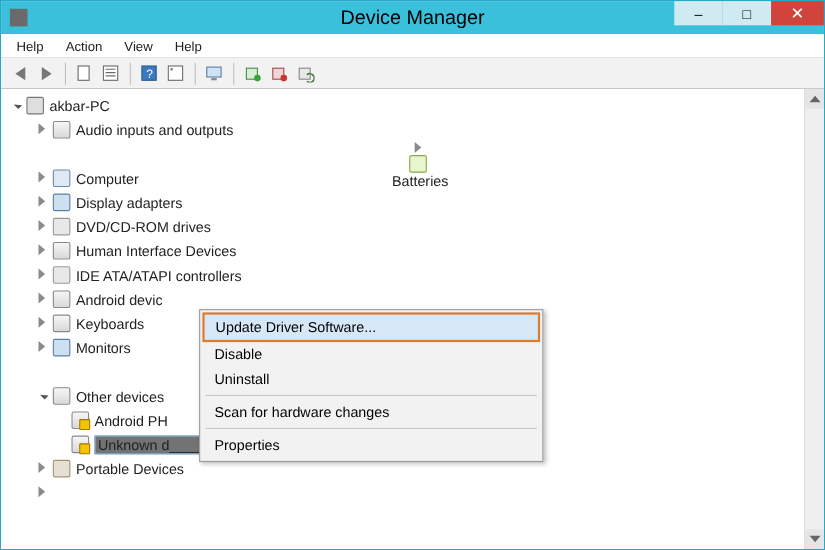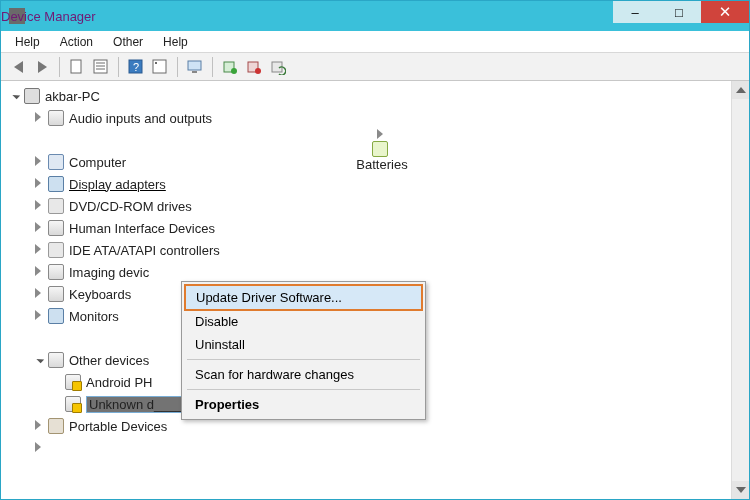--- a/index.html
+++ b/index.html
@@ -1,19 +1,19 @@
 <!DOCTYPE html>
 <html><head>
 <meta charset="utf-8">
 <style>
 * { box-sizing: border-box; margin: 0; padding: 0; font-family: "Segoe UI", Tahoma, sans-serif; }
 body { width: 750px; height: 500px; overflow: hidden; background: #fff; border: 1px solid #2aa6c6; }
 .title-bar { height: 30px; background: #3ac0da; display: flex; align-items: center; position: relative; }
 .title-icon { width: 16px; height: 16px; margin-left: 8px; background: #6a6a6a; }
-.title-text { position: absolute; left: 0; right: 0; text-align: left; font-size: 13px; color: #701a75; }
+.title-text { position: absolute; left: 0; right: 0; text-align: center; font-size: 18px; color: #000000; }
 .win-controls { position: absolute; right: 0; top: 0; display: flex; height: 22px; }
 .wc { width: 44px; height: 22px; display: flex; align-items: center; justify-content: center; font-size: 13px; }
 .wc-min { background: #cfeaf0; }
 .wc-max { background: #cfeaf0; }
 .wc-close { background: #d0443c; color: #fff; width: 48px; font-size: 15px; }
 .menubar { height: 22px; background: #fff; border-bottom: 1px solid #d8d8d8; display: flex; align-items: center; padding-left: 4px; }
 .menu-item { font-size: 12px; color: #222; padding: 0 10px; cursor: default; }
 .toolbar { height: 28px; background: #f2f2f2; border-bottom: 1px solid #c7c7c7; display: flex; align-items: center; padding-left: 6px; gap: 2px; }
 .tb { width: 22px; height: 22px; display: flex; align-items: center; justify-content: center; cursor: default; position: relative; }
 .tb-sep { width: 1px; height: 20px; background: #c0c0c0; margin: 0 4px; }
@@ -29,23 +29,23 @@
 .n-icon { width: 16px; height: 16px; margin-right: 5px; flex-shrink: 0; border: 1px solid #888; border-radius: 2px; background: #ddd; position: relative; }
 .n-label { color: #222; }
 .selected { background: #737373; border: 1px solid #7aaed6; padding: 0 2px; }
 .warn-badge::after { content: ""; position: absolute; right: -2px; bottom: -2px; width: 8px; height: 8px; background: #f5c400; border: 1px solid #a07c00; border-radius: 1px; }
 .scroll-track { width: 18px; background: #efefef; border-left: 1px solid #dcdcdc; position: relative; }
 .scroll-btn { position: absolute; left: 0; width: 18px; height: 18px; background: #e5e5e5; display:flex; align-items:center; justify-content:center; }
 .sb-up { top: 0; }
 .sb-down { bottom: 0; }
 .sb-up::before { content:""; border-left:5px solid transparent; border-right:5px solid transparent; border-bottom:6px solid #666; }
 .sb-down::before { content:""; border-left:5px solid transparent; border-right:5px solid transparent; border-top:6px solid #666; }
-.ctx-menu { position: absolute; left: 180px; top: 200px; width: 245px; background: #f2f2f2; border: 1px solid #9a9a9a; box-shadow: 2px 2px 4px rgba(0,0,0,0.25); z-index: 50; padding: 3px; font-size: 13px; }
+.ctx-menu { position: absolute; left: 180px; top: 200px; width: 313px; background: #f2f2f2; border: 1px solid #9a9a9a; box-shadow: 2px 2px 4px rgba(0,0,0,0.25); z-index: 50; padding: 3px; font-size: 13px; }
 .ctx-item { padding: 4px 10px; }
-.ctx-item.bold { font-weight: 700; }
+.ctx-item.bold { font-weight: 400; }
 .ctx-sep { height: 1px; background: #c8c8c8; margin: 3px 2px; }
 .ctx-highlight { background: #d6e8f7; border: 2px solid #e07b2e; margin: -1px; padding: 4px 10px; }
 .ic-generic { background: linear-gradient(#f6f6f6,#d9d9d9); }
 .ic-computer { background:#dfe8f3; border-color:#6a8ab0; }
 .ic-drive { background:#e8e8e8; border-color:#999; }
 .ic-monitor { background:#cde0f0; border-color:#5a7fa5; }
 .ic-battery { background:#e9f5cc; border-color:#86a943; }
 .ic-network { background:#d8eef5; border-color:#5aa3b8; }
 .ic-devroot { background:#dedede; border-color:#777; }
 .ic-portable { background:#e6e0d4; border-color:#a39472; }
@@ -59,21 +59,21 @@
   <div class="win-controls">
     <div class="wc wc-min">–</div>
     <div class="wc wc-max">□</div>
     <div class="wc wc-close">✕</div>
   </div>
 </div>
 
 <div class="menubar">
   <div class="menu-item">Help</div>
   <div class="menu-item">Action</div>
-  <div class="menu-item">Other</div>
+  <div class="menu-item">View</div>
   <div class="menu-item">Help</div>
 </div>
 
 <div class="toolbar">
   <div class="tb">
       <div class="arrow-left"></div>
     </div>
   <div class="tb">
       <div class="arrow-right"></div>
     </div>
@@ -148,21 +148,21 @@
         <div class="node" style="padding-left: 30px; flex-direction: column;">
           <span class="expander exp-closed"></span>
           <span class="n-icon ic-battery"></span>
           <span class="n-label">Batteries</span>
         </div>
         <div class="node" style="padding-left: 30px;">
           <span class="expander exp-closed"></span>
           <span class="n-icon ic-computer"></span>
           <span class="n-label">Computer</span>
         </div>
-        <div class="node" style="padding-left: 30px; text-decoration: underline;">
+        <div class="node" style="padding-left: 30px;">
           <span class="expander exp-closed"></span>
           <span class="n-icon ic-monitor"></span>
           <span class="n-label">Display adapters</span>
         </div>
         <div class="node" style="padding-left: 30px;">
           <span class="expander exp-closed"></span>
           <span class="n-icon ic-drive"></span>
           <span class="n-label">DVD/CD-ROM drives</span>
         </div>
         <div class="node" style="padding-left: 30px;">
@@ -171,21 +171,21 @@
           <span class="n-label">Human Interface Devices</span>
         </div>
         <div class="node" style="padding-left: 30px;">
           <span class="expander exp-closed"></span>
           <span class="n-icon ic-drive"></span>
           <span class="n-label">IDE ATA/ATAPI controllers</span>
         </div>
         <div class="node" style="padding-left: 30px;">
           <span class="expander exp-closed"></span>
           <span class="n-icon ic-generic"></span>
-          <span class="n-label">Imaging devic</span>
+          <span class="n-label">Android devic</span>
         </div>
         <div class="node" style="padding-left: 30px;">
           <span class="expander exp-closed"></span>
           <span class="n-icon ic-generic"></span>
           <span class="n-label">Keyboards</span>
         </div>
         <div class="node" style="padding-left: 30px;">
           <span class="expander exp-closed"></span>
           <span class="n-icon ic-monitor"></span>
           <span class="n-label">Monitors</span>

